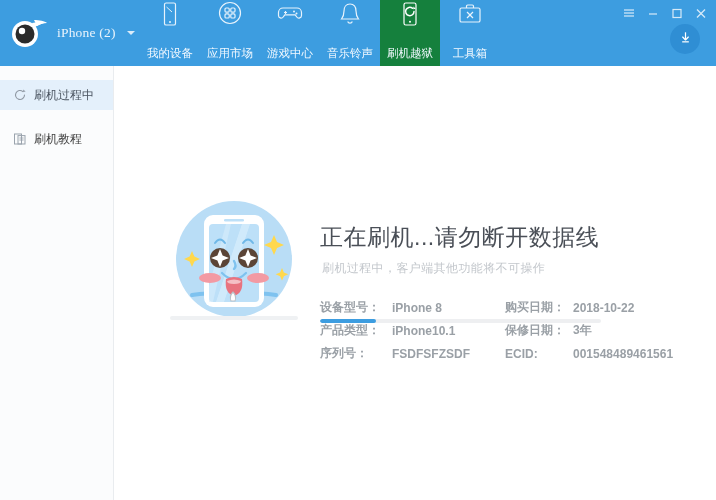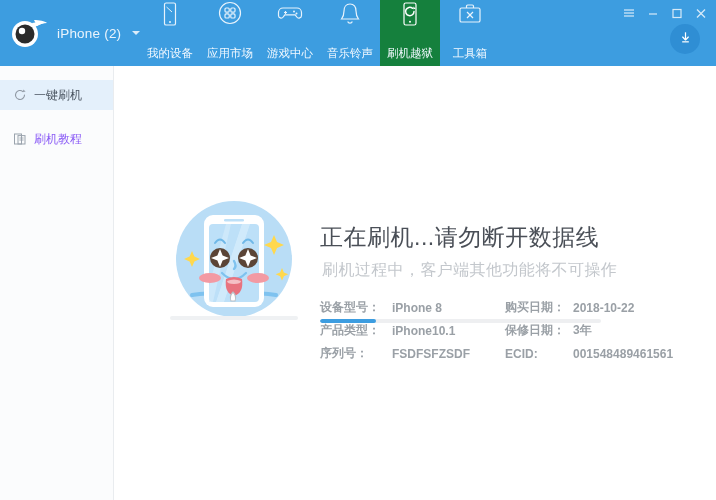--- a/index.html
+++ b/index.html
@@ -9,21 +9,21 @@
     background: #ffffff; overflow: hidden;
   }
   #app { position: relative; width: 716px; height: 500px; background: #fff; }
 
   
   .header {
     position: absolute; top: 0; left: 0; width: 716px; height: 66px;
     background: #3d9de0; display: flex; align-items: stretch;
   }
   .brand {
-    width: 140px; display: flex; align-items: center; padding-left: 10px; gap: 7px;
+    width: 140px; display: flex; align-items: center; padding-left: 10px; gap: 7px; font-family: Liberation Serif, serif;
   }
   .logo { width: 40px; height: 34px; flex: none; }
   .brand-label {
     color: #eaf4fc; font-size: 13.5px; letter-spacing: .2px; white-space: nowrap;
   }
   .caret {
     display:inline-block; margin-left:4px; width:0; height:0;
     border-left:4px solid transparent; border-right:4px solid transparent;
     border-top:4.5px solid #dbecf9; vertical-align: middle;
   }
@@ -48,41 +48,41 @@
     align-items:center; justify-content:center; cursor:pointer;
   }
 
   
   .sidebar {
     position: absolute; left: 0; top: 66px; width: 114px; height: 434px;
     background: #fbfcfd; border-right: 1px solid #e9ecef;
   }
   .side-item {
     height: 30px; display: flex; align-items: center; gap: 7px;
-    padding-left: 13px; cursor: pointer; font-size: 12px; color: #8b5cf6;
+    padding-left: 13px; cursor: pointer; font-size: 12px; color: #404040;
   }
   .side-item.active { background: #e4f0fb; color: #4a5460; }
   .side-gap { height: 14px; }
   .side-icon { width: 14px; height: 14px; flex: none; }
 
   
   .main { position: absolute; left: 114px; top: 66px; width: 602px; height: 434px; background:#fff; }
 
   .illus { position: absolute; left: 50px; top: 125px; width: 140px; height: 140px; }
   .ground {
     position: absolute; left: 56px; top: 250px; width: 128px; height: 4px;
     background: #eff1f3; border-radius: 2px;
   }
 
   .title {
     position: absolute; left: 206px; top: 156px; font-size: 23px;
     color: #4a4f57; letter-spacing: .5px; white-space: nowrap;
   }
   .subtitle {
-    position: absolute; left: 208px; top: 194px; font-size: 16px;
+    position: absolute; left: 208px; top: 194px; font-size: 12px;
     color: #c3c7cc; letter-spacing: .4px; white-space: nowrap;
   }
 
   .info-grid {
     position: absolute; left: 206px; top: 230px; width: 360px;
     font-size: 12px; color: #9aa0a6; font-weight: bold;
   }
   .info-row { display: flex; height: 23px; align-items: center; }
   .info-cell { display: flex; align-items: center; }
   .info-cell.left  { width: 185px; }
@@ -237,21 +237,21 @@
   <div class="sidebar">
     <div class="side-gap"></div>
 
     <div class="side-item active">
       <span class="side-icon">
         <svg viewBox="0 0 14 14" width="14" height="14">
           <path d="M11.5 7a4.5 4.5 0 1 1-1.6-3.45" fill="none" stroke="#8f98a3" stroke-width="1.1" stroke-linecap="round"></path>
           <path d="M10.3 1.4l-.2 2.6 2.5-.4z" fill="#8f98a3"></path>
         </svg>
       </span>
-      <span>一键刷机</span>
+      <span>刷机过程中</span>
     </div>
 
     <div class="side-gap"></div>
 
     <div class="side-item">
       <span class="side-icon">
         <svg viewBox="0 0 14 14" width="14" height="14">
           <rect x="1.5" y="2" width="7" height="10" fill="none" stroke="#9aa3ad" stroke-width="1"></rect>
           <rect x="5" y="3.6" width="7" height="8.4" fill="none" stroke="#9aa3ad" stroke-width="1"></rect>
           <line x1="6.4" y1="6" x2="10.6" y2="6" stroke="#9aa3ad" stroke-width=".9"></line>

